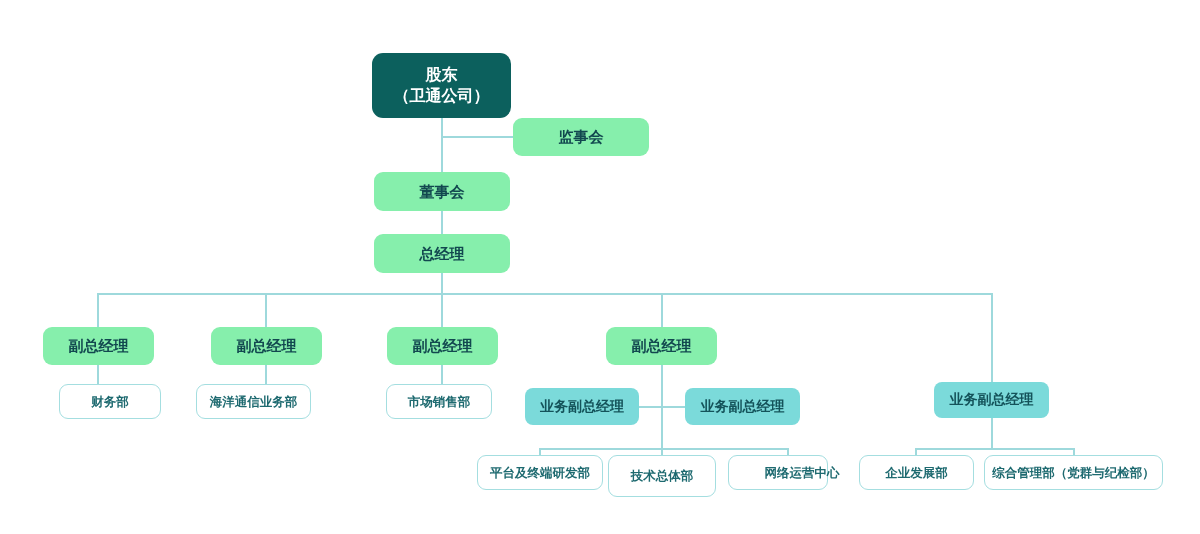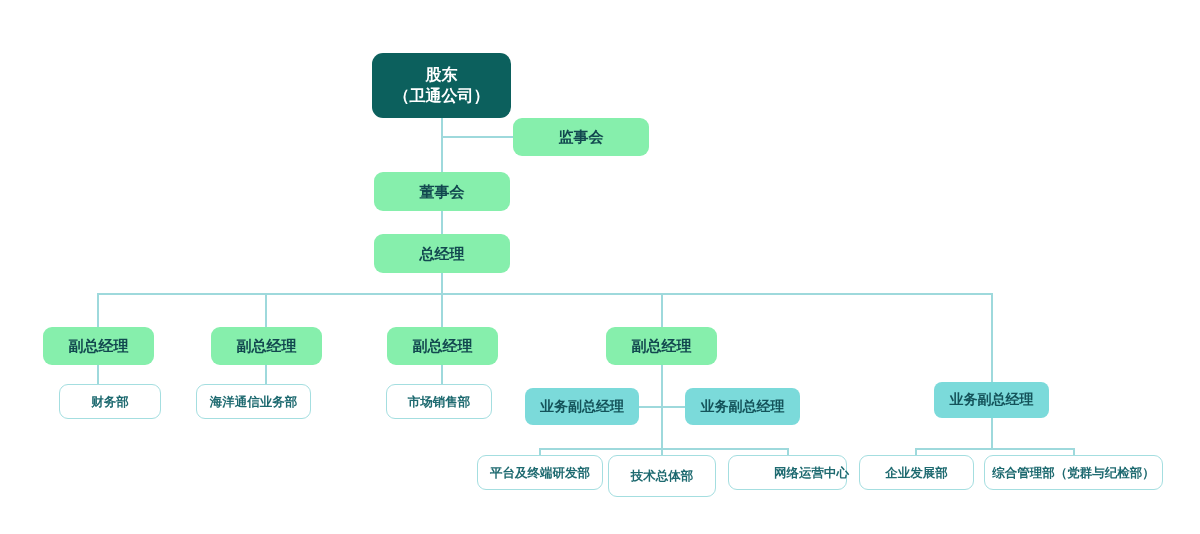--- a/index.html
+++ b/index.html
@@ -174,21 +174,21 @@
   </div>
 
   <div class="node leaf" style="left:477px; top:455px; width:126px; height:35px;">
     <span>平台及终端研发部</span>
   </div>
 
   <div class="node leaf" style="left:608px; top:455px; width:108px; height:42px;">
     <span>技术总体部</span>
   </div>
 
-  <div class="node leaf" style="left:728px; top:455px; width:119px; height:35px;padding-left:48px;">
+  <div class="node leaf" style="left:728px; top:455px; width:100px; height:35px;padding-left:48px;">
     <span>网络运营中心</span>
   </div>
 
   <div class="node leaf" style="left:859px; top:455px; width:115px; height:35px;">
     <span>企业发展部</span>
   </div>
 
   <div class="node leaf" style="left:984px; top:455px; width:179px; height:35px;">
     <span>综合管理部（党群与纪检部）</span>
   </div>

